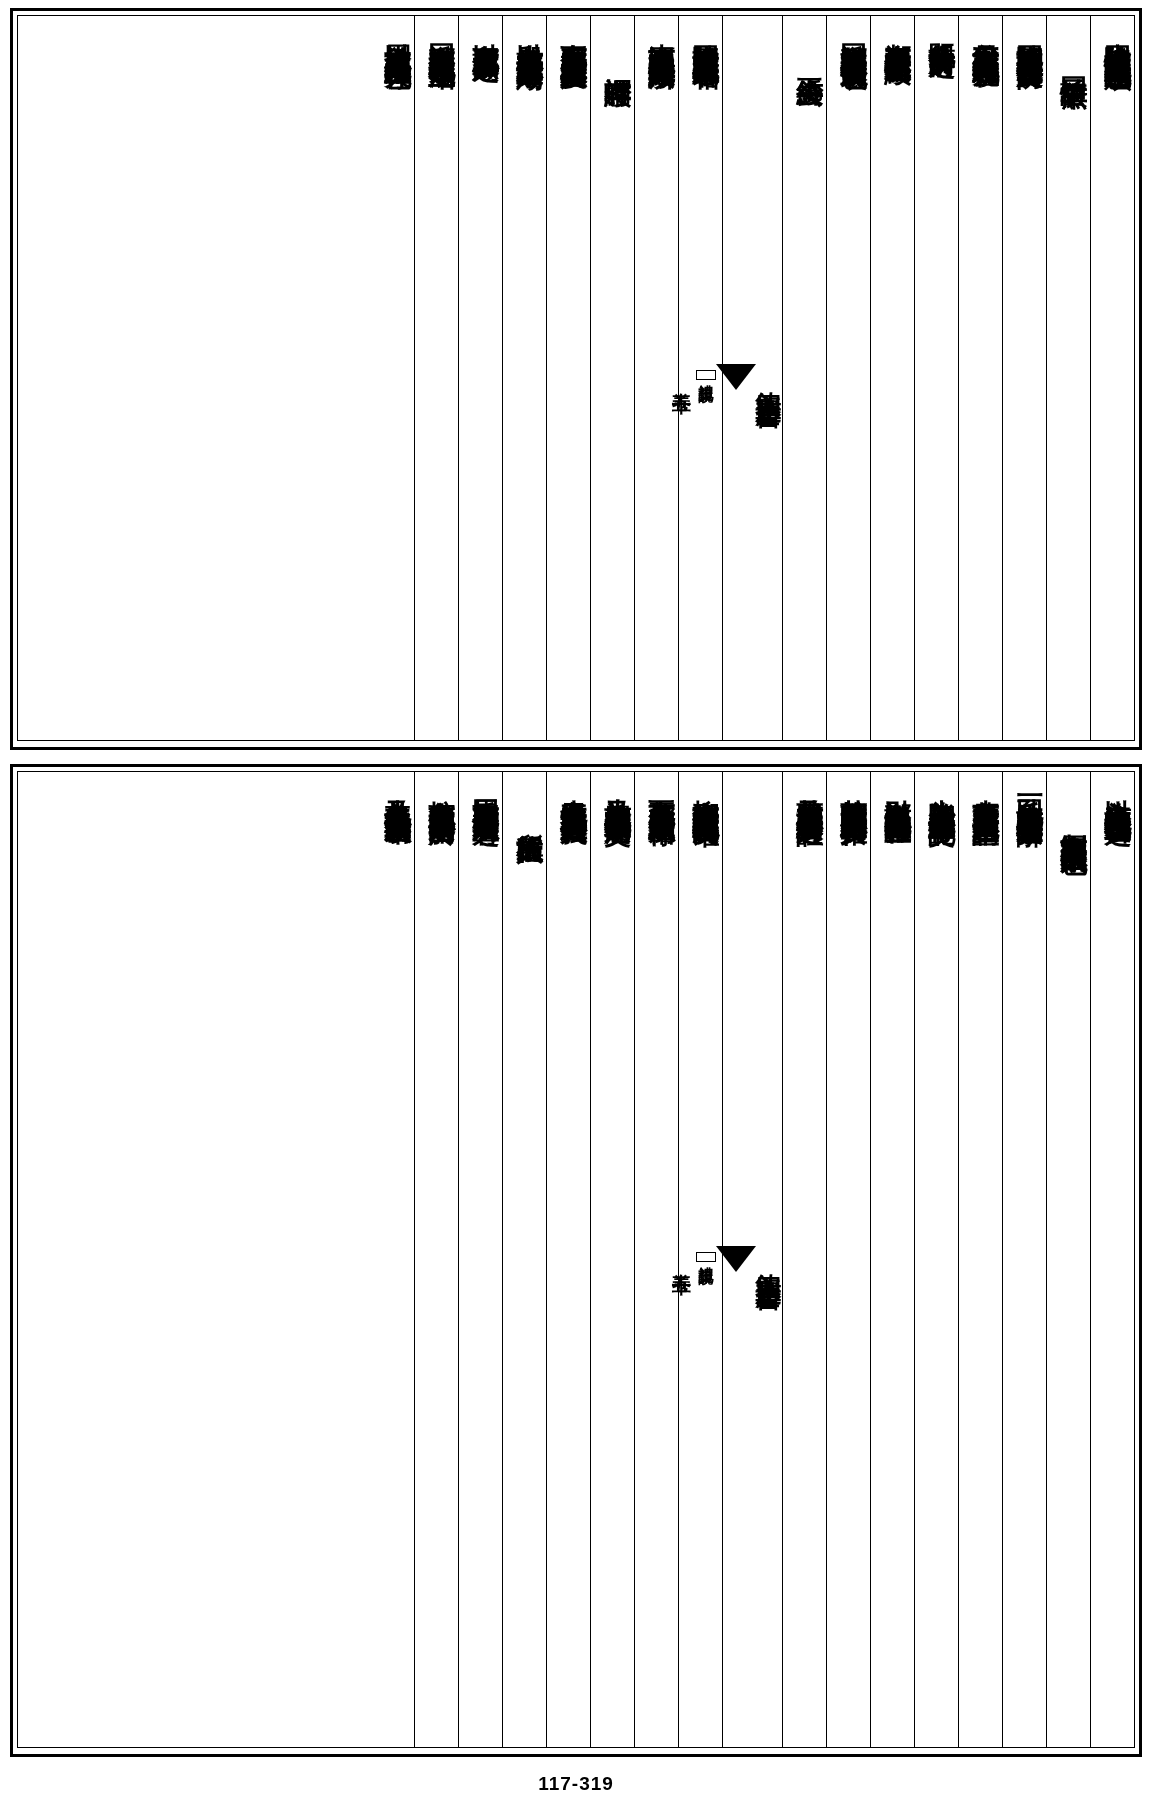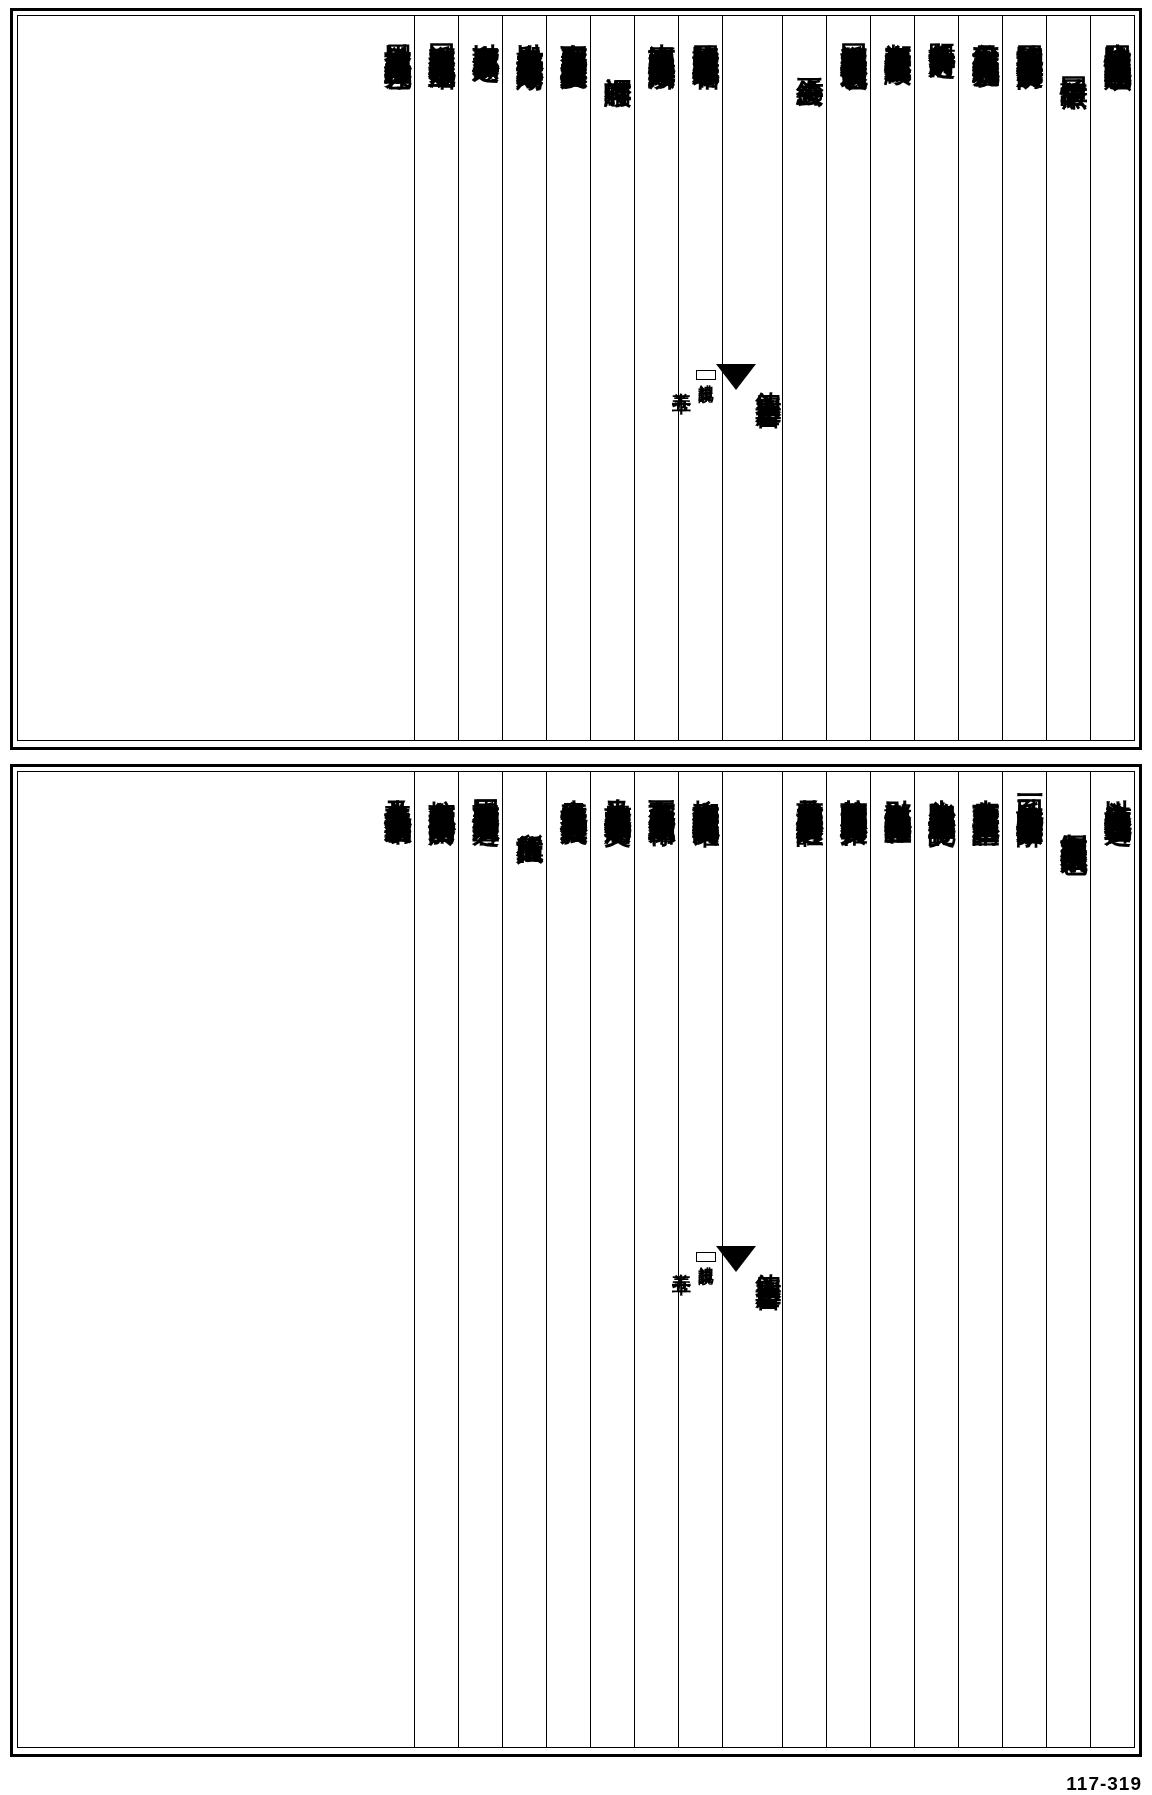--- a/index.html
+++ b/index.html
@@ -106,21 +106,21 @@
     letter-spacing: 1px;
     margin-top: 2px;
   }
   .centercol .pageno {
     font-size: 17px;
     margin-top: auto;
     letter-spacing: 1px;
   }
 
   .footer {
-    text-align: right;
+    text-align: center;
     font-size: 19px;
     font-family: "Liberation Sans", sans-serif;
     font-weight: 700;
     letter-spacing: 1px;
     margin-top: 2px;
   }
 </style>
 </head>
 <body>
 

